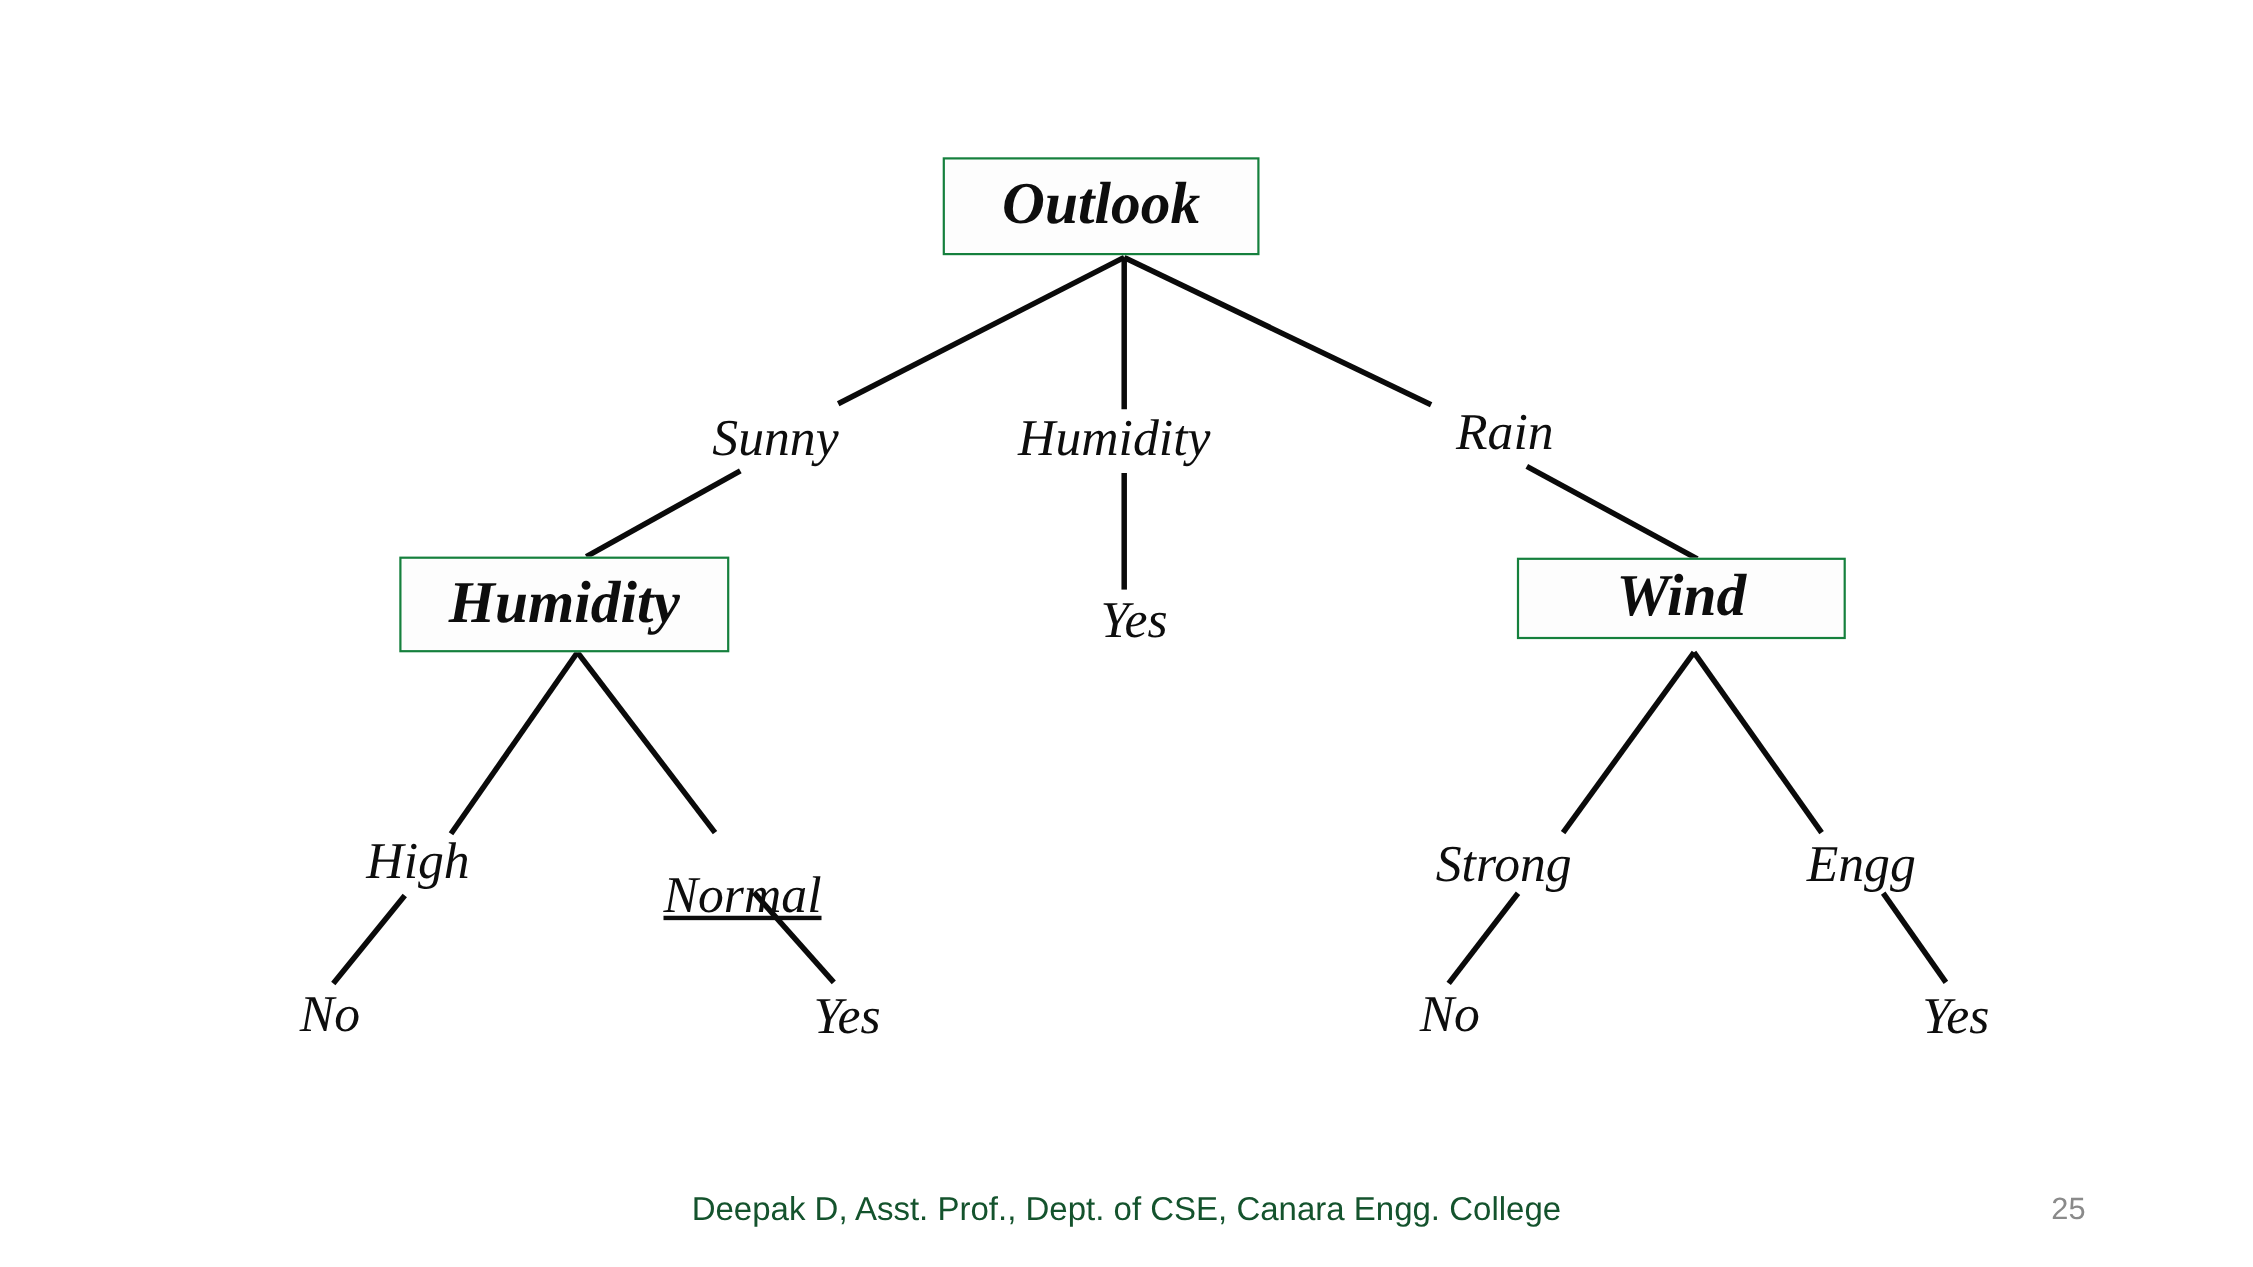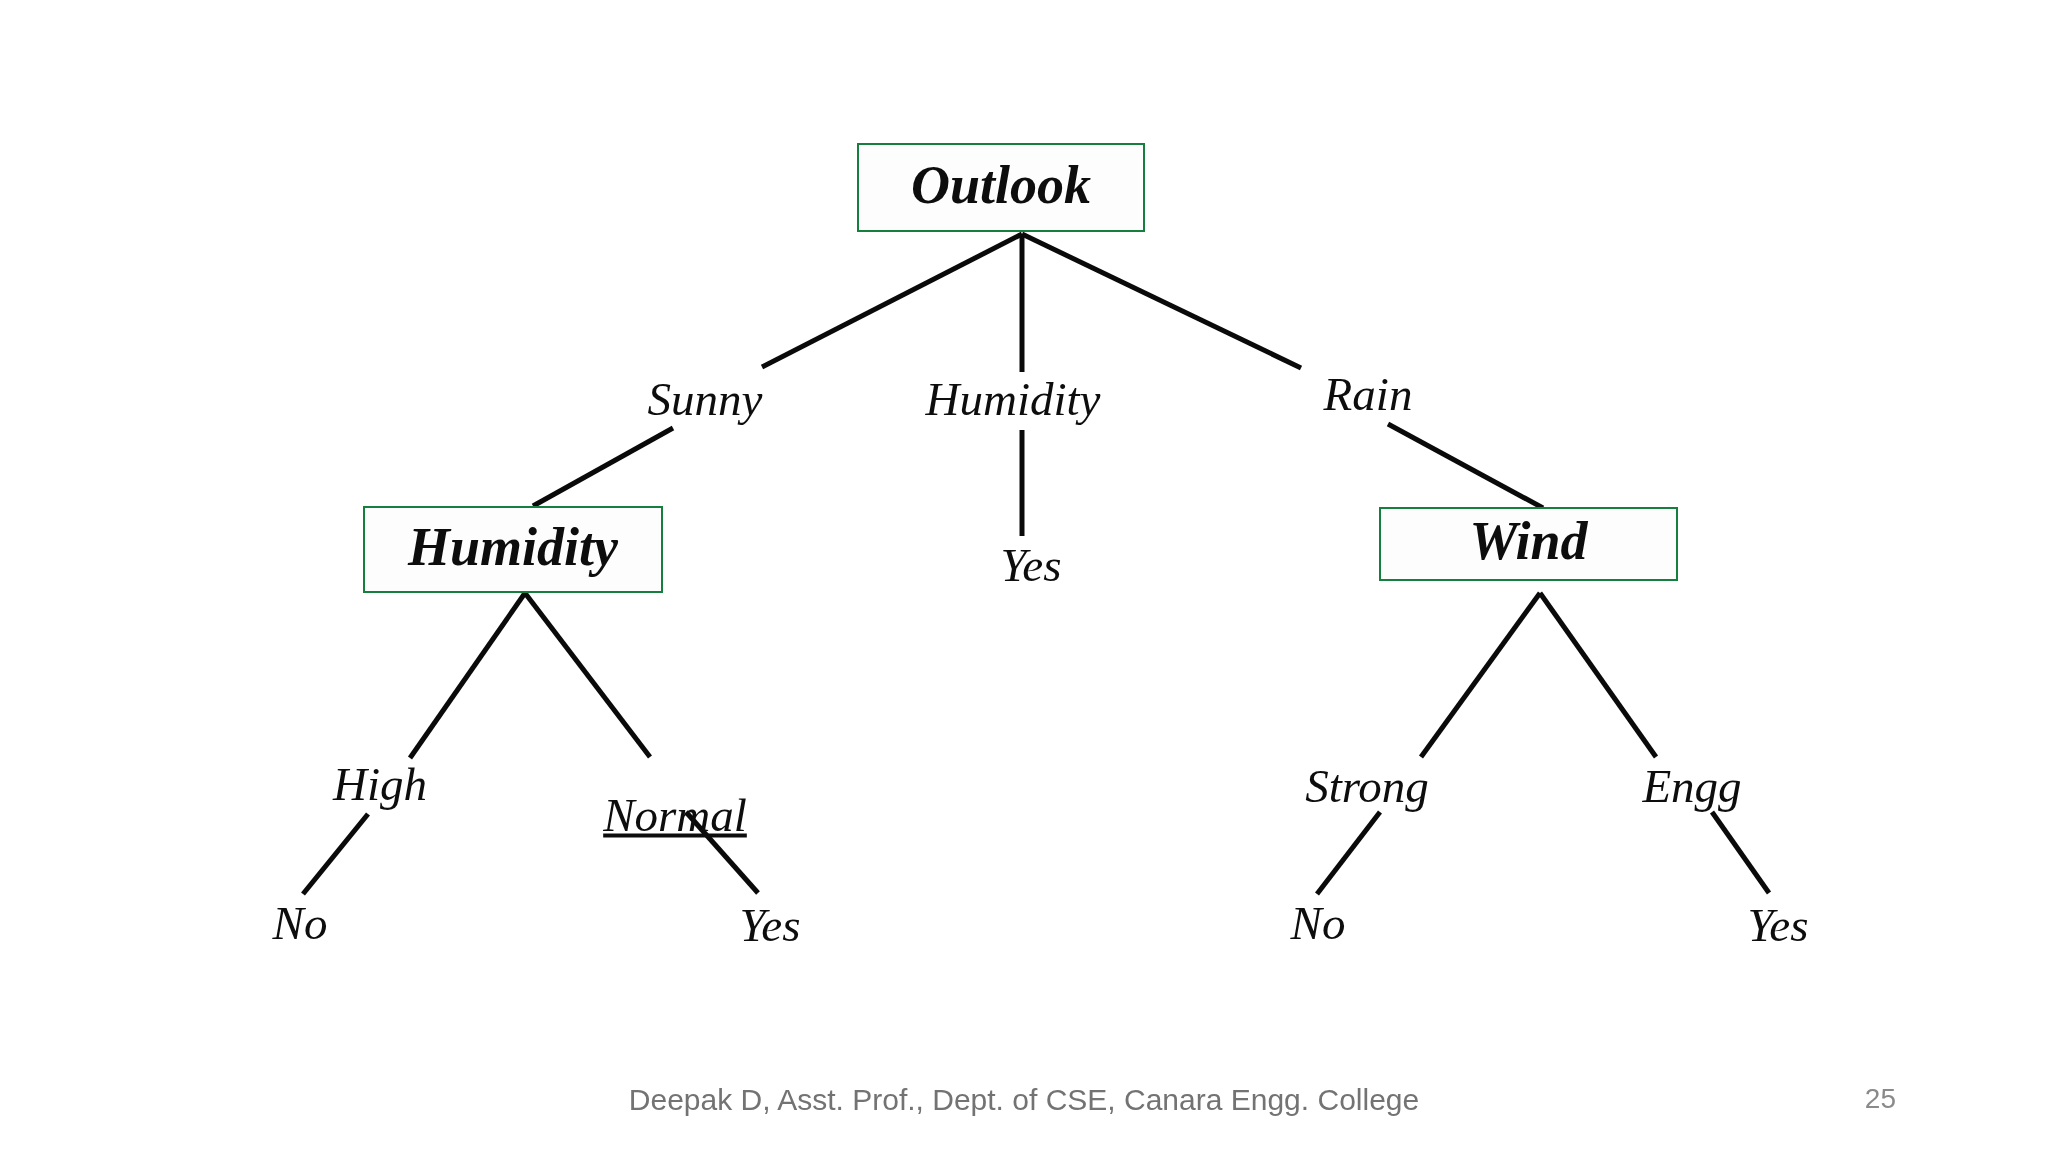--- a/index.html
+++ b/index.html
@@ -54,21 +54,21 @@
     white-space: nowrap;
   }
   .footer-credit {
     position: absolute;
     left: 0;
     right: 0;
     top: 1083px;
     text-align: center;
     font-family: "Liberation Sans", sans-serif;
     font-size: 30px;
-    color: #737373;
+    color: #14532d;
   }
   .page-number {
     position: absolute;
     top: 1083px;
     right: 152px;
     font-family: "Liberation Sans", sans-serif;
     font-size: 28px;
     color: #8a8a8a;
   }
 </style>

